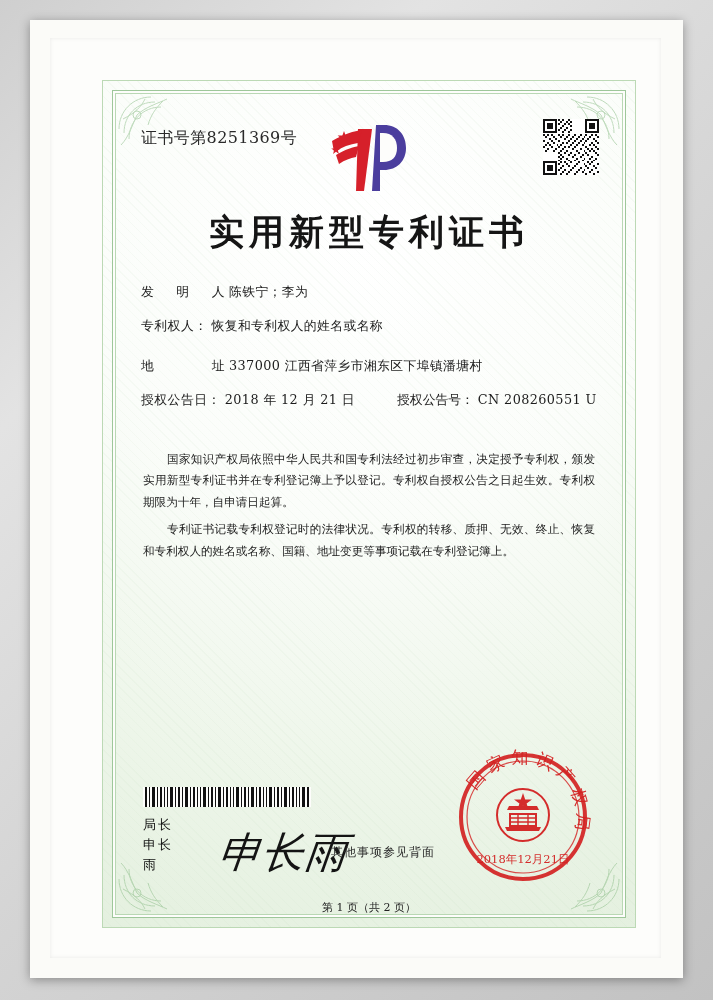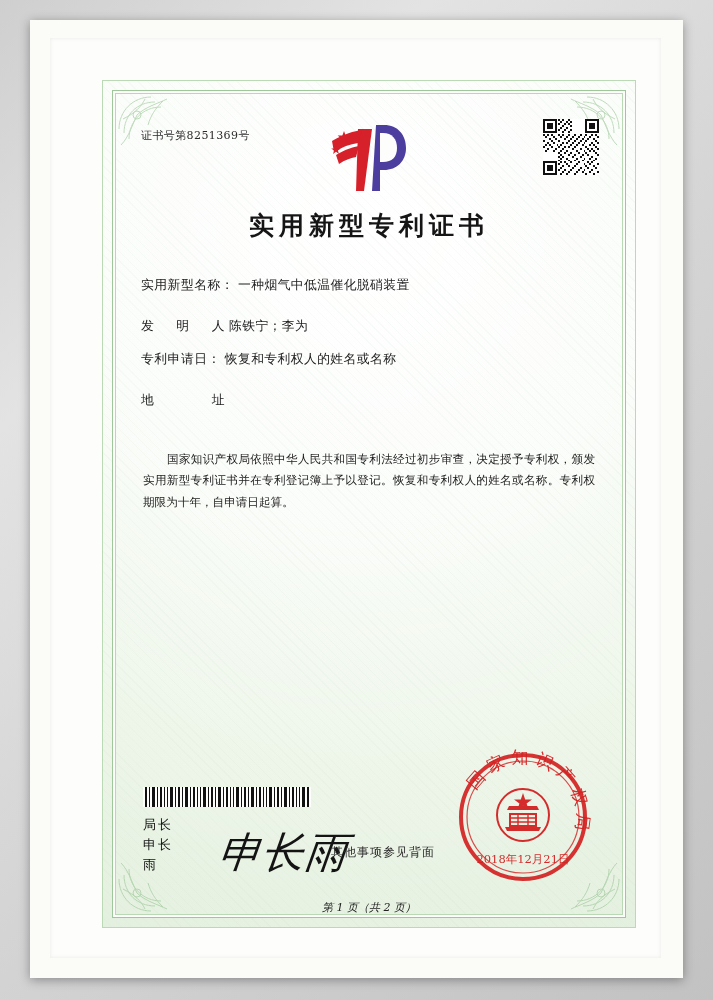--- a/index.html
+++ b/index.html
@@ -78,21 +78,21 @@
 
   .content {
     position: absolute;
     left: 0; top: 0; right: 0; bottom: 0;
   }
   .cert-no {
     position: absolute;
     left: 38px;
     top: 47px;
     font-family: "DejaVu Serif", serif;
-    font-size: 11px;
+    font-size: 16px;
     color: #2a2a2a;
     letter-spacing: .4px;
   }
   .qr {
     position: absolute;
     right: 36px;
     top: 38px;
     width: 56px;
     height: 56px;
   }
@@ -104,21 +104,21 @@
     width: 110px;
     height: 78px;
   }
   .title {
     position: absolute;
     top: 128px;
     left: 0; right: 0;
     text-align: center;
     font-family: "DejaVu Serif", serif;
     font-weight: bold;
-    font-size: 25px;
+    font-size: 35px;
     letter-spacing: 5px;
     color: #151515;
   }
   .fields {
     position: absolute;
     left: 38px;
     top: 196px;
     right: 38px;
   }
   .field-row {
@@ -207,21 +207,20 @@
     height: 144px;
   }
   .page-no {
     position: absolute;
     bottom: 12px;
     left: 0; right: 0;
     text-align: center;
     font-family: "DejaVu Serif", serif;
     font-size: 11px;
     color: #222;
-    font-style: italic;
   }
   .footnote {
     position: absolute;
     left: 0; right: 0;
     bottom: 66px;
     text-align: center;
     font-family: "DejaVu Serif", serif;
     font-size: 12px;
     color: #2b2b2b;
     letter-spacing: 1px;
@@ -480,38 +479,42 @@
             <g fill="#d6202a">
               <path d="M30 12 l1.6 4.6 H36.4 l-3.9 2.9 1.5 4.6 -4-2.9 -4 2.9 1.5-4.6 -3.9-2.9h4.8z"></path>
               <path d="M22 26 l1.2 3.4 H26.8 l-2.9 2.1 1.1 3.4 -3-2.1 -3 2.1 1.1-3.4 -2.9-2.1h3.6z"></path>
             </g>
           </svg>
 
           <div class="title">实用新型专利证书</div>
 
           <div class="fields">
             <div class="field-row">
-              <span class="field-label">实用新型名称：</span>
-              <span class="field-value">一种烟气中低温催化脱硝装置</span>
-            </div>
-            <div class="field-row">
               <span class="field-label spread">发明人</span>
               <span class="field-value">陈铁宁；李为</span>
             </div>
             <div class="field-row">
-              <span class="field-label">专利申请日：</span>
+              <span class="field-label">专利权人：</span>
               <span class="field-value">恢复和专利权人的姓名或名称</span>
             </div>
             <div class="field-row">
               <span class="field-label spread">地址</span>
+              <span class="field-value">337000 江西省萍乡市湘东区下埠镇潘塘村</span>
+            </div>
+            <div class="field-row double">
+              <span class="field-label">授权公告日：</span>
+              <span class="field-value">2018 年 12 月 21 日</span>
+              <span class="second-label">授权公告号：</span>
+              <span class="field-value">CN 208260551 U</span>
             </div>
           </div>
 
           <div class="paragraphs">
-            <p>国家知识产权局依照中华人民共和国专利法经过初步审查，决定授予专利权，颁发实用新型专利证书并在专利登记簿上予以登记。恢复和专利权人的姓名或名称。专利权期限为十年，自申请日起算。</p>
+            <p>国家知识产权局依照中华人民共和国专利法经过初步审查，决定授予专利权，颁发实用新型专利证书并在专利登记簿上予以登记。专利权自授权公告之日起生效。专利权期限为十年，自申请日起算。</p>
+            <p>专利证书记载专利权登记时的法律状况。专利权的转移、质押、无效、终止、恢复和专利权人的姓名或名称、国籍、地址变更等事项记载在专利登记簿上。</p>
           </div>
 
           <svg class="barcode" viewBox="0 0 168 20" shape-rendering="crispEdges">
             <rect width="168" height="20" fill="#fdfdfb"></rect>
             <g fill="#111">
               <rect x="2" y="0" width="2" height="20"></rect>
                 <rect x="6" y="0" width="1" height="20"></rect>
               <rect x="9" y="0" width="3" height="20"></rect>
                 <rect x="14" y="0" width="1" height="20"></rect>
               <rect x="17" y="0" width="2" height="20"></rect>

